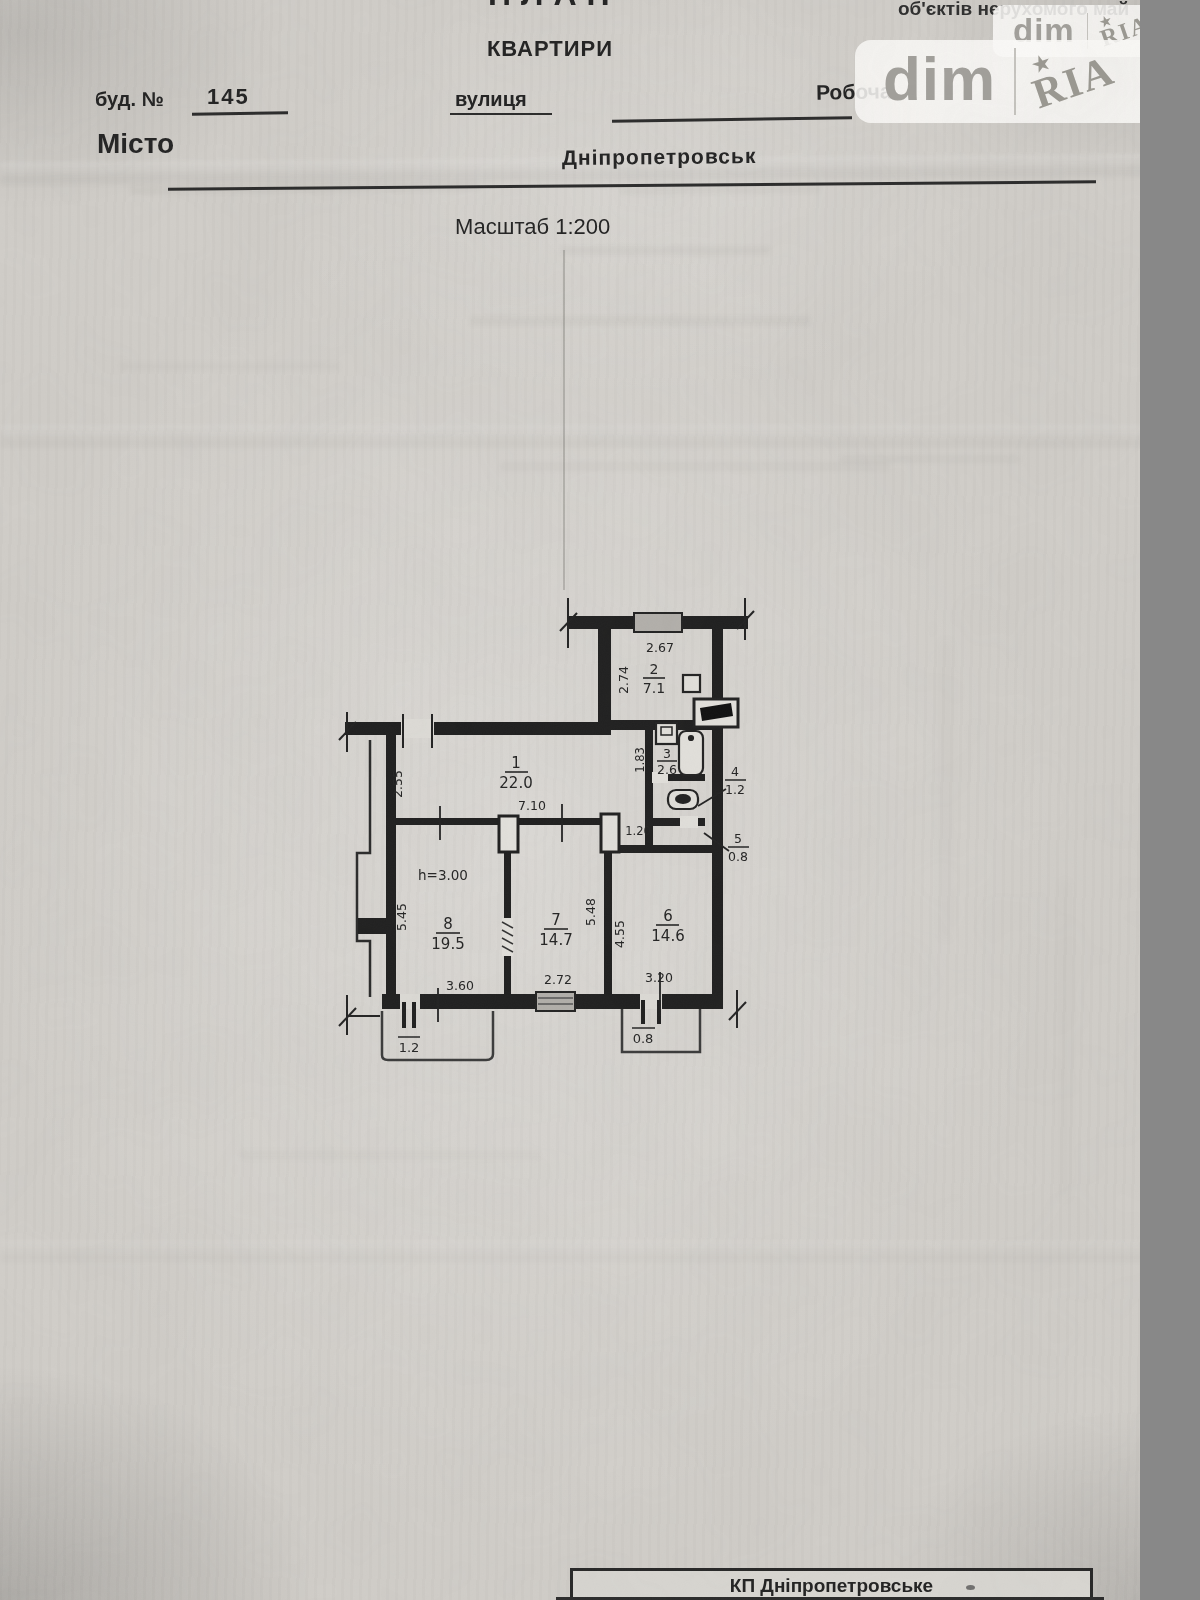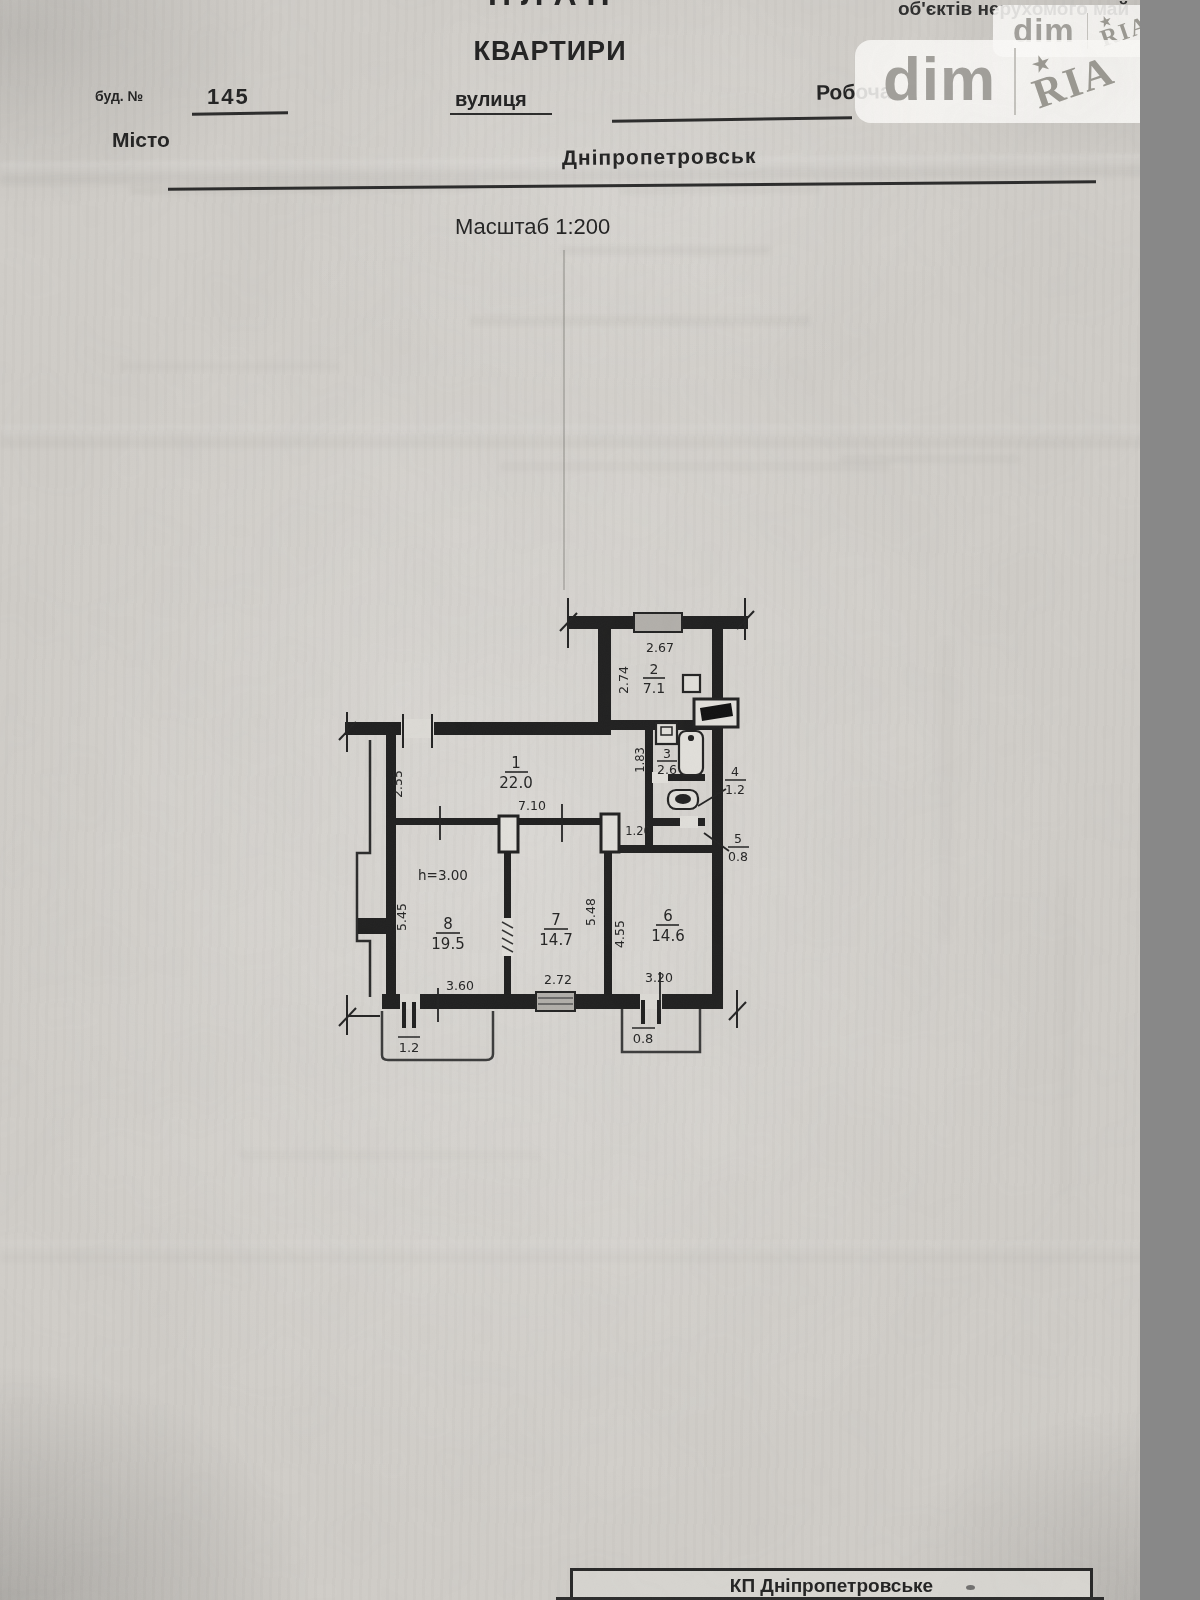--- a/index.html
+++ b/index.html
@@ -68,32 +68,32 @@
   <div class="smudge" style="left:470px;top:316px;width:340px;height:10px;opacity:.05"></div>
   <div class="smudge" style="left:120px;top:362px;width:220px;height:9px;opacity:.035"></div>
   <div class="smudge" style="left:500px;top:462px;width:390px;height:9px;opacity:.04"></div>
   <div class="smudge" style="left:840px;top:455px;width:180px;height:8px;opacity:.04"></div>
   <div class="smudge" style="left:940px;top:640px;width:12px;height:300px;opacity:.03;filter:blur(5px)"></div>
   <div class="smudge" style="left:1060px;top:880px;width:10px;height:320px;opacity:.03;filter:blur(5px)"></div>
   <div class="smudge" style="left:240px;top:1150px;width:300px;height:10px;opacity:.03"></div>
 
   <div class="hdr b" style="left:488px;top:-24px;font-size:32px;letter-spacing:10px">ПЛАН</div>
   <div class="hdr b" style="left:898px;top:-2px;width:302px;overflow:hidden;font-size:19px;color:#2e2e2e">об'єктів нерухомого май</div>
-  <div class="hdr b" style="left:400px;top:36px;width:300px;text-align:center;font-size:27px;letter-spacing:1px">КВАРТИРИ</div>
-
-  <div class="hdr b" style="left:95px;top:88px;font-size:14px">буд. №</div>
+  <div class="hdr b" style="left:400px;top:36px;width:300px;text-align:center;font-size:22px;letter-spacing:1px">КВАРТИРИ</div>
+
+  <div class="hdr b" style="left:95px;top:88px;font-size:20px">буд. №</div>
   <div class="hdr b" style="left:207px;top:84px;font-size:22px;letter-spacing:2px">145</div>
   <div class="rule" style="left:192px;top:112px;width:96px;height:2.5px;transform:rotate(-1deg)"></div>
 
   <div class="hdr b" style="left:455px;top:88px;font-size:20px">вулиця</div>
   <div class="rule" style="left:450px;top:113px;width:102px;height:2px"></div>
   <div class="rule" style="left:612px;top:118px;width:240px;height:2.5px;transform:rotate(-.8deg)"></div>
   <div class="hdr b" style="left:816px;top:80px;font-size:21px;transform:rotate(-1deg)">Робоча</div>
 
-  <div class="hdr b" style="left:112px;top:128px;font-size:21px">Місто</div>
+  <div class="hdr b" style="left:97px;top:128px;font-size:28px">Місто</div>
   <div class="hdr b" style="left:562px;top:145px;font-size:21px;letter-spacing:1px;transform:rotate(-.6deg)">Дніпропетровськ</div>
   <div class="rule" style="left:168px;top:184px;width:928px;height:3px;transform:rotate(-.45deg)"></div>
 
   <div class="hdr" style="left:455px;top:214px;font-size:22px">Масштаб 1:200</div>
 
   <div class="wm" style="left:993px;top:5px;width:167px;height:52px;border-radius:10px">
     <span class="dim" style="font-size:33px;padding-left:20px">dim</span>
     <span class="div" style="width:1.5px;margin-left:12px;margin-right:12px"></span>
     <span class="ria" style="font-size:24px"><span>RIA</span><span class="star" style="font-size:13px;top:-10px;left:4px">★</span></span>
   </div>

